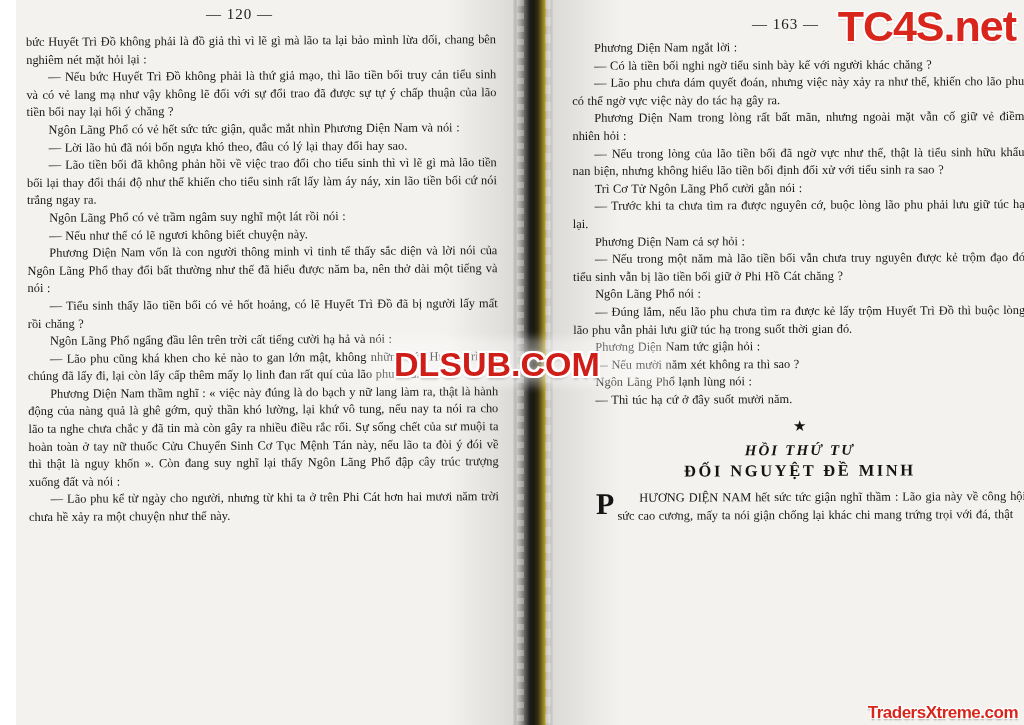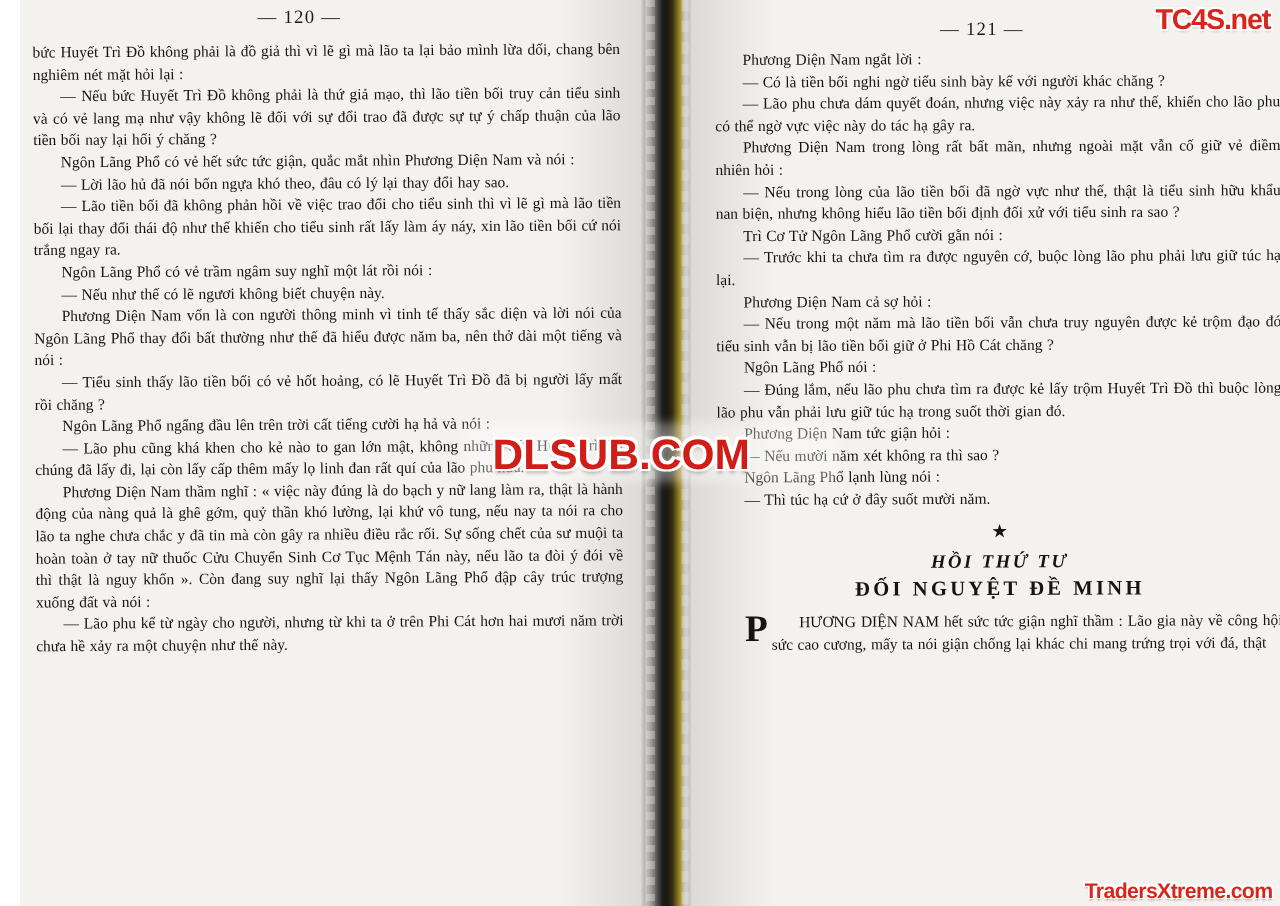--- a/index.html
+++ b/index.html
@@ -142,21 +142,21 @@
   
   .wm {
     position: absolute;
     font-family: "Liberation Sans", sans-serif;
     font-weight: bold;
     white-space: nowrap;
     user-select: none;
   }
   #wm-tc4s {
     right: 8px; top: 2px;
-    font-size: 23px;
+    font-size: 43px;
     color: #d8261c;
     letter-spacing: -1px;
     text-shadow:
       -1.5px -1.5px 0 #ffffff,  1.5px -1.5px 0 #ffffff,
       -1.5px  1.5px 0 #ffffff,  1.5px  1.5px 0 #ffffff,
        0 2px 2px rgba(0,0,0,.35);
   }
   #wm-traders {
     right: 6px; bottom: 2px;
     font-size: 17px;
@@ -193,21 +193,21 @@
 
 <div id="scan">
 
   <div class="page-half" id="page-left"></div>
   <div class="page-half" id="page-right"></div>
   <div id="shade-left"></div>
   <div id="shade-right"></div>
   <div id="gutter"></div>
 
   <div class="folio" id="folio-left">—  120  —</div>
-  <div class="folio" id="folio-right">—  121  —</div>
+  <div class="folio" id="folio-right">—  163  —</div>
 
   <div class="col" id="col-left">
     <p class="noindent">bức Huyết Trì Đồ không phải là đồ giả thì vì  lẽ gì mà lão ta lại bảo mình lừa dối, chang bên nghiêm nét mặt hỏi lại :</p>
     <p>— Nếu bức Huyết Trì Đồ không phải là thứ giả mạo, thì lão tiền bối truy cản tiểu sinh và có vẻ lang mạ như vậy không lẽ đối với sự đổi trao đã được sự tự ý chấp thuận của lão tiền bối nay lại hối ý chăng ?</p>
     <p>Ngôn Lãng Phổ có vẻ hết sức tức giận, quắc mắt nhìn Phương Diện Nam và nói :</p>
     <p>— Lời lão hủ đã nói bốn ngựa khó theo, đâu có lý lại thay đổi hay sao.</p>
     <p>— Lão tiền bối đã không phản hồi về việc trao đổi cho tiểu sinh thì vì lẽ gì mà lão tiền bối lại thay đổi thái độ như thế khiến cho tiểu sinh rất lấy làm áy náy, xin lão tiền bối cứ nói trắng ngay ra.</p>
     <p>Ngôn Lãng Phổ có vẻ trầm ngâm suy nghĩ một lát rồi nói :</p>
     <p>— Nếu như thế có lẽ ngươi không biết chuyện này.</p>
     <p>Phương Diện Nam vốn là con người thông minh vì tinh tế thấy sắc diện và lời nói của Ngôn Lãng Phổ thay đổi bất thường như thế đã hiểu được năm ba, nên thở dài một tiếng và nói :</p>

